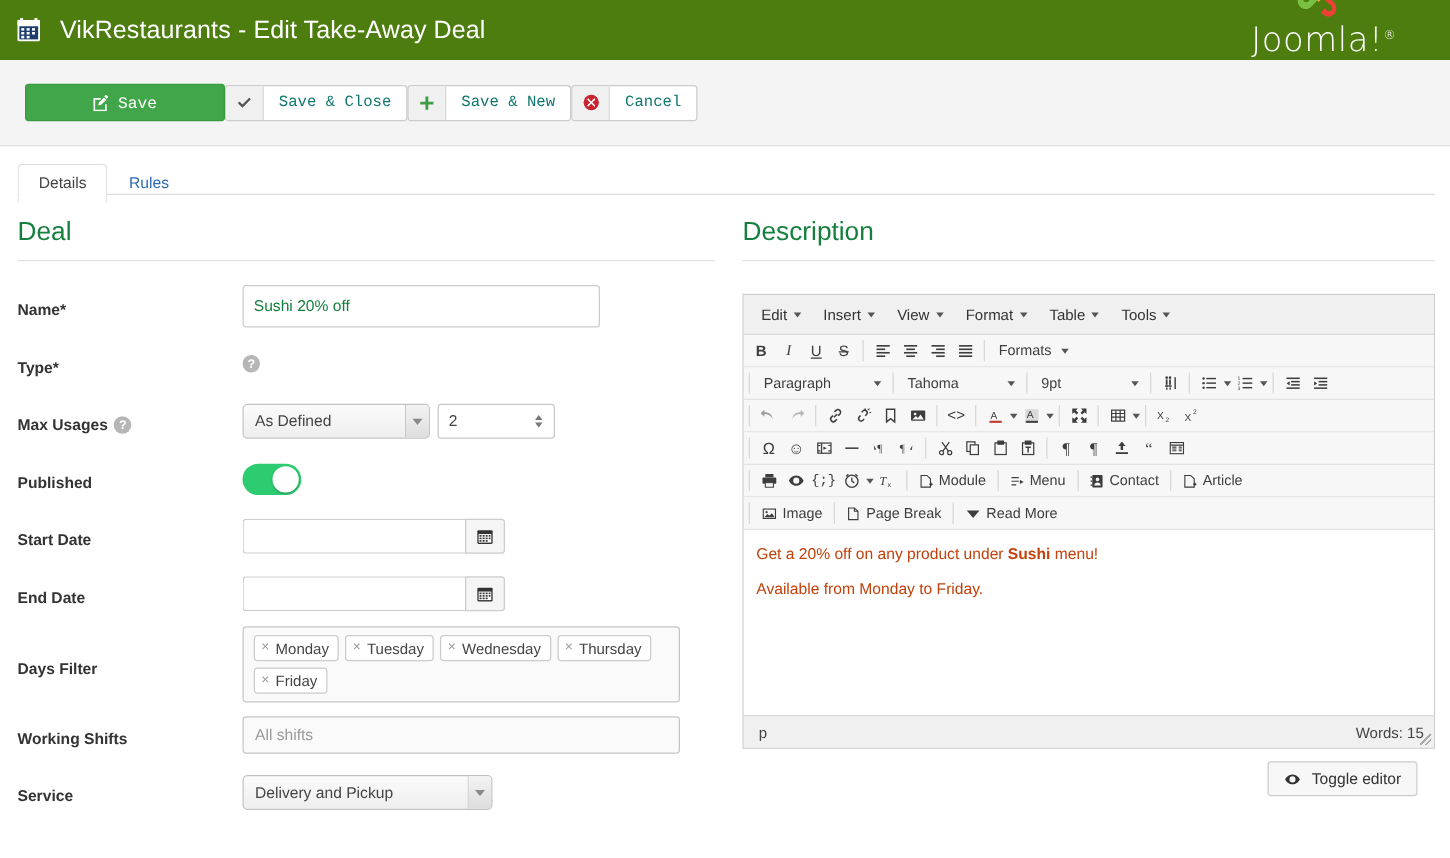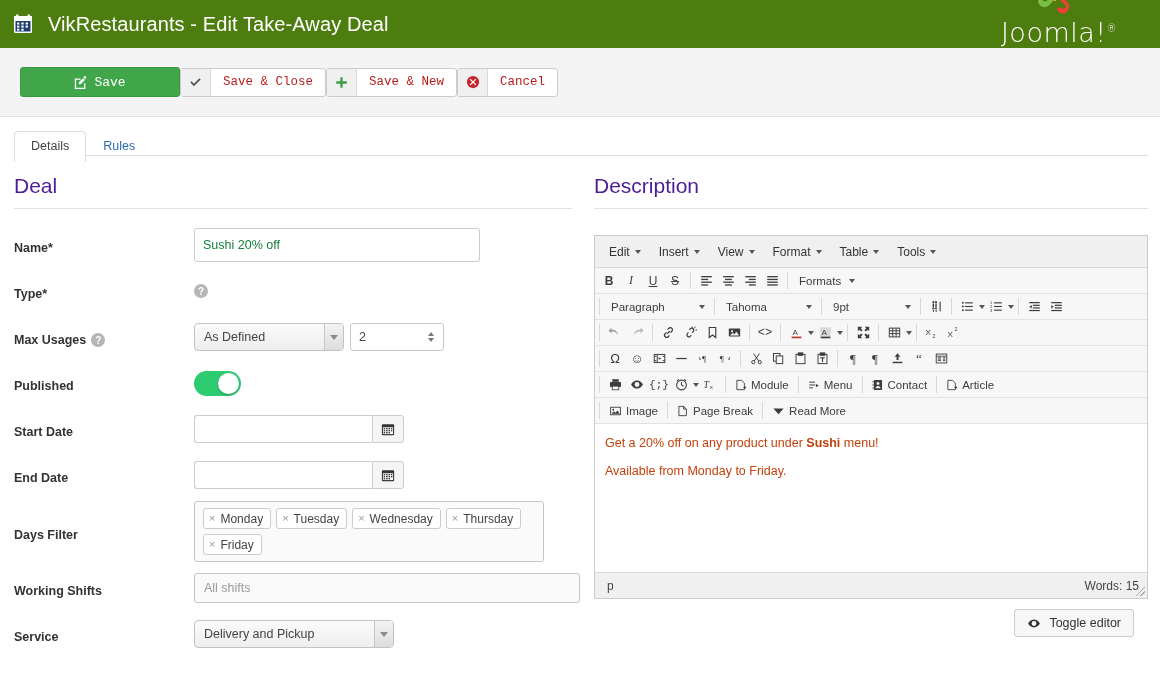--- a/index.html
+++ b/index.html
@@ -52,21 +52,21 @@
     gap: 0;
     font-family: Liberation Mono, monospace;
   }
   .btn {
     display: inline-flex; align-items: center;
     height: 29px;
     border: 1px solid #cccccc;
     border-radius: 3px;
     background: #ffffff;
     font-size: 12.5px;
-    color: #b91c1c;
+    color: #0f766e;
     overflow: hidden;
     cursor: pointer;
     line-height: 1;
   }
   .btn .ico {
     display: inline-flex; align-items: center; justify-content: center;
     width: 30px; height: 100%;
     border-right: 1px solid #d8d8d8;
     background: #f0f0f0;
   }
@@ -115,21 +115,21 @@
     background: #dddddd;
   }
 
   
   .content { display: flex; padding: 0; }
   .col-left { width: 580px; padding: 0 0 0 14px; }
   .col-right { width: 566px; padding: 0 12px 0 14px; }
 
   .section-title {
     font-size: 21px;
-    color: #4c1d95;
+    color: #15803d;
     font-weight: normal;
     margin: 18px 0 0 0;
     padding-bottom: 10px;
   }
   .section-rule { height: 1px; background: #e2e2e2; margin-bottom: 10px; }
   .col-left .section-rule { width: 558px; }
   .col-right .section-rule { width: 554px; }
 
   
   .frow { display: flex; align-items: center; min-height: 46px; margin-bottom: 0; }
@@ -264,21 +264,21 @@
     background: #ffffff;
     border: 1px solid #cccccc;
     border-radius: 3px;
     padding: 0 7px 0 5px;
     font-size: 12px;
     color: #444444;
   }
   .tag .x { color: #999999; font-size: 11px; cursor: pointer; line-height: 1; }
 
   .shiftsbox {
-    width: 386px; height: 30px;
+    width: 350px; height: 30px;
     border: 1px solid #c6c6c6;
     border-radius: 3px;
     background: #fafafa;
     font-size: 12.5px; color: #9a9a9a;
     padding: 0 9px; line-height: 28px;
     cursor: text;
   }
 
   
   .editor {

